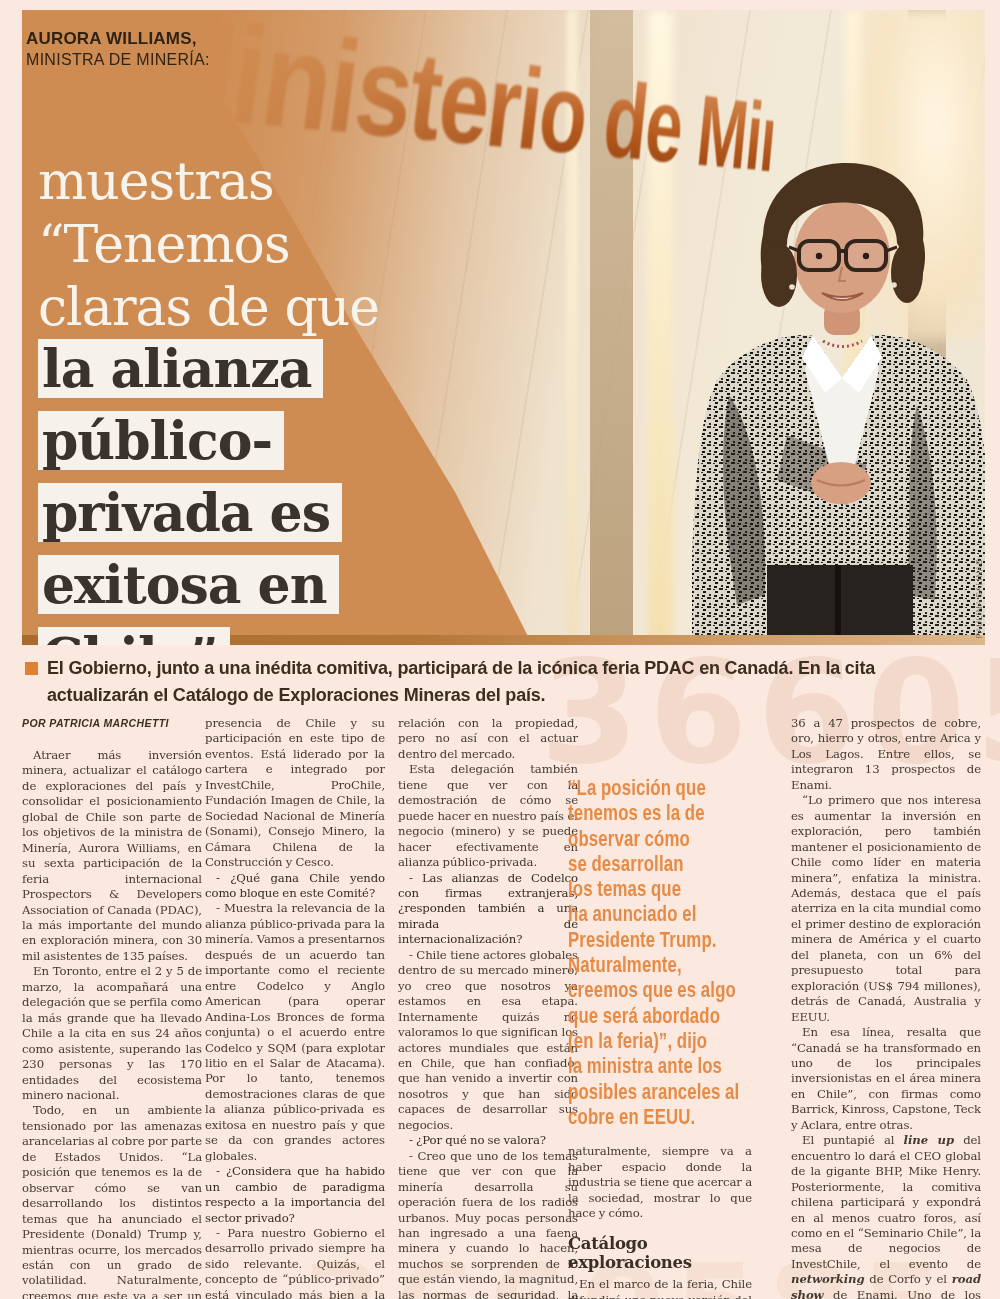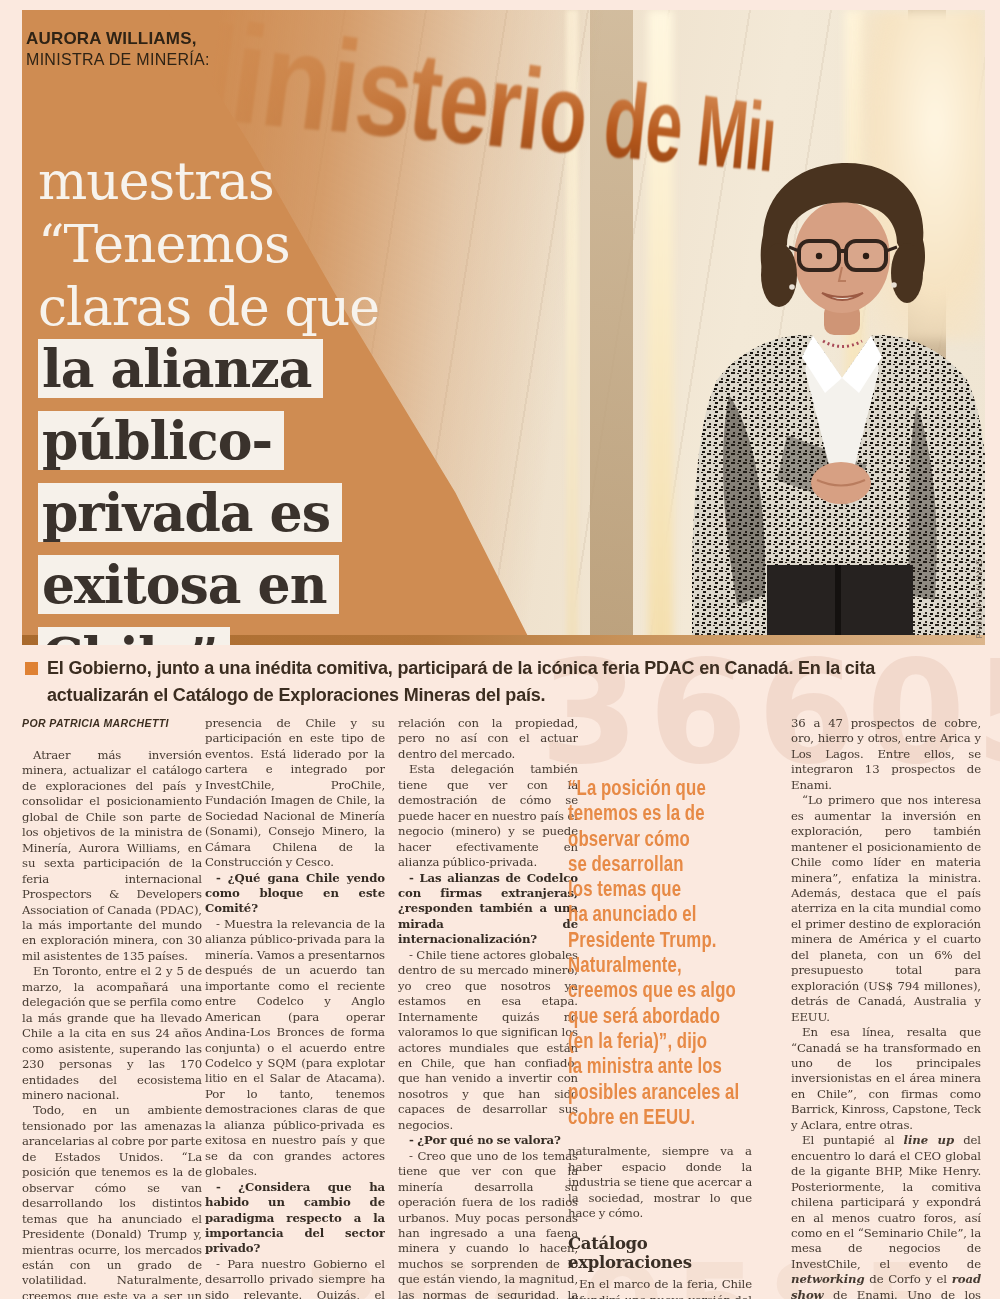--- a/index.html
+++ b/index.html
@@ -75,21 +75,21 @@
   .col{position:absolute;top:712px;bottom:0;z-index:2;overflow:hidden;
      font-size:11.7px;line-height:15.45px;color:#453a31;text-align:justify;
      letter-spacing:-0.1px;word-spacing:-0.4px;}
   .c1{left:22px;width:180px;padding-top:36px;}
   .c2{left:205px;width:180px;padding-top:4px;}
   .c3{left:398px;width:180px;padding-top:4px;}
   .c4{left:568px;width:184px;padding-top:0;}
   .c5{left:791px;width:190px;padding-top:4px;}
   .col p{margin:0;text-indent:11px;}
   .col p.cont{text-indent:0;}
-  .col p.q{font-weight:bold;color:#352c24;}
+  .col p.q{font-weight:normal;color:#352c24;}
   .ri{font-style:italic;font-weight:bold;}
 
   .pullquote{margin-top:64px;width:236px;transform:scaleX(0.78);transform-origin:left top;
      font-family:"Liberation Sans",sans-serif;font-weight:bold;
      font-size:21.5px;line-height:25.3px;letter-spacing:.2px;
      color:#e78a46;white-space:pre-line;text-align:left;text-indent:0;}
   .c4 .after-quote{margin-top:14px;}
   .subhead{margin:13px 0 5px 0;font-family:"DejaVu Serif",serif;font-weight:bold;
      font-size:16.5px;line-height:19px;color:#3a2f26;letter-spacing:-0.3px;text-align:left;}
 </style>

